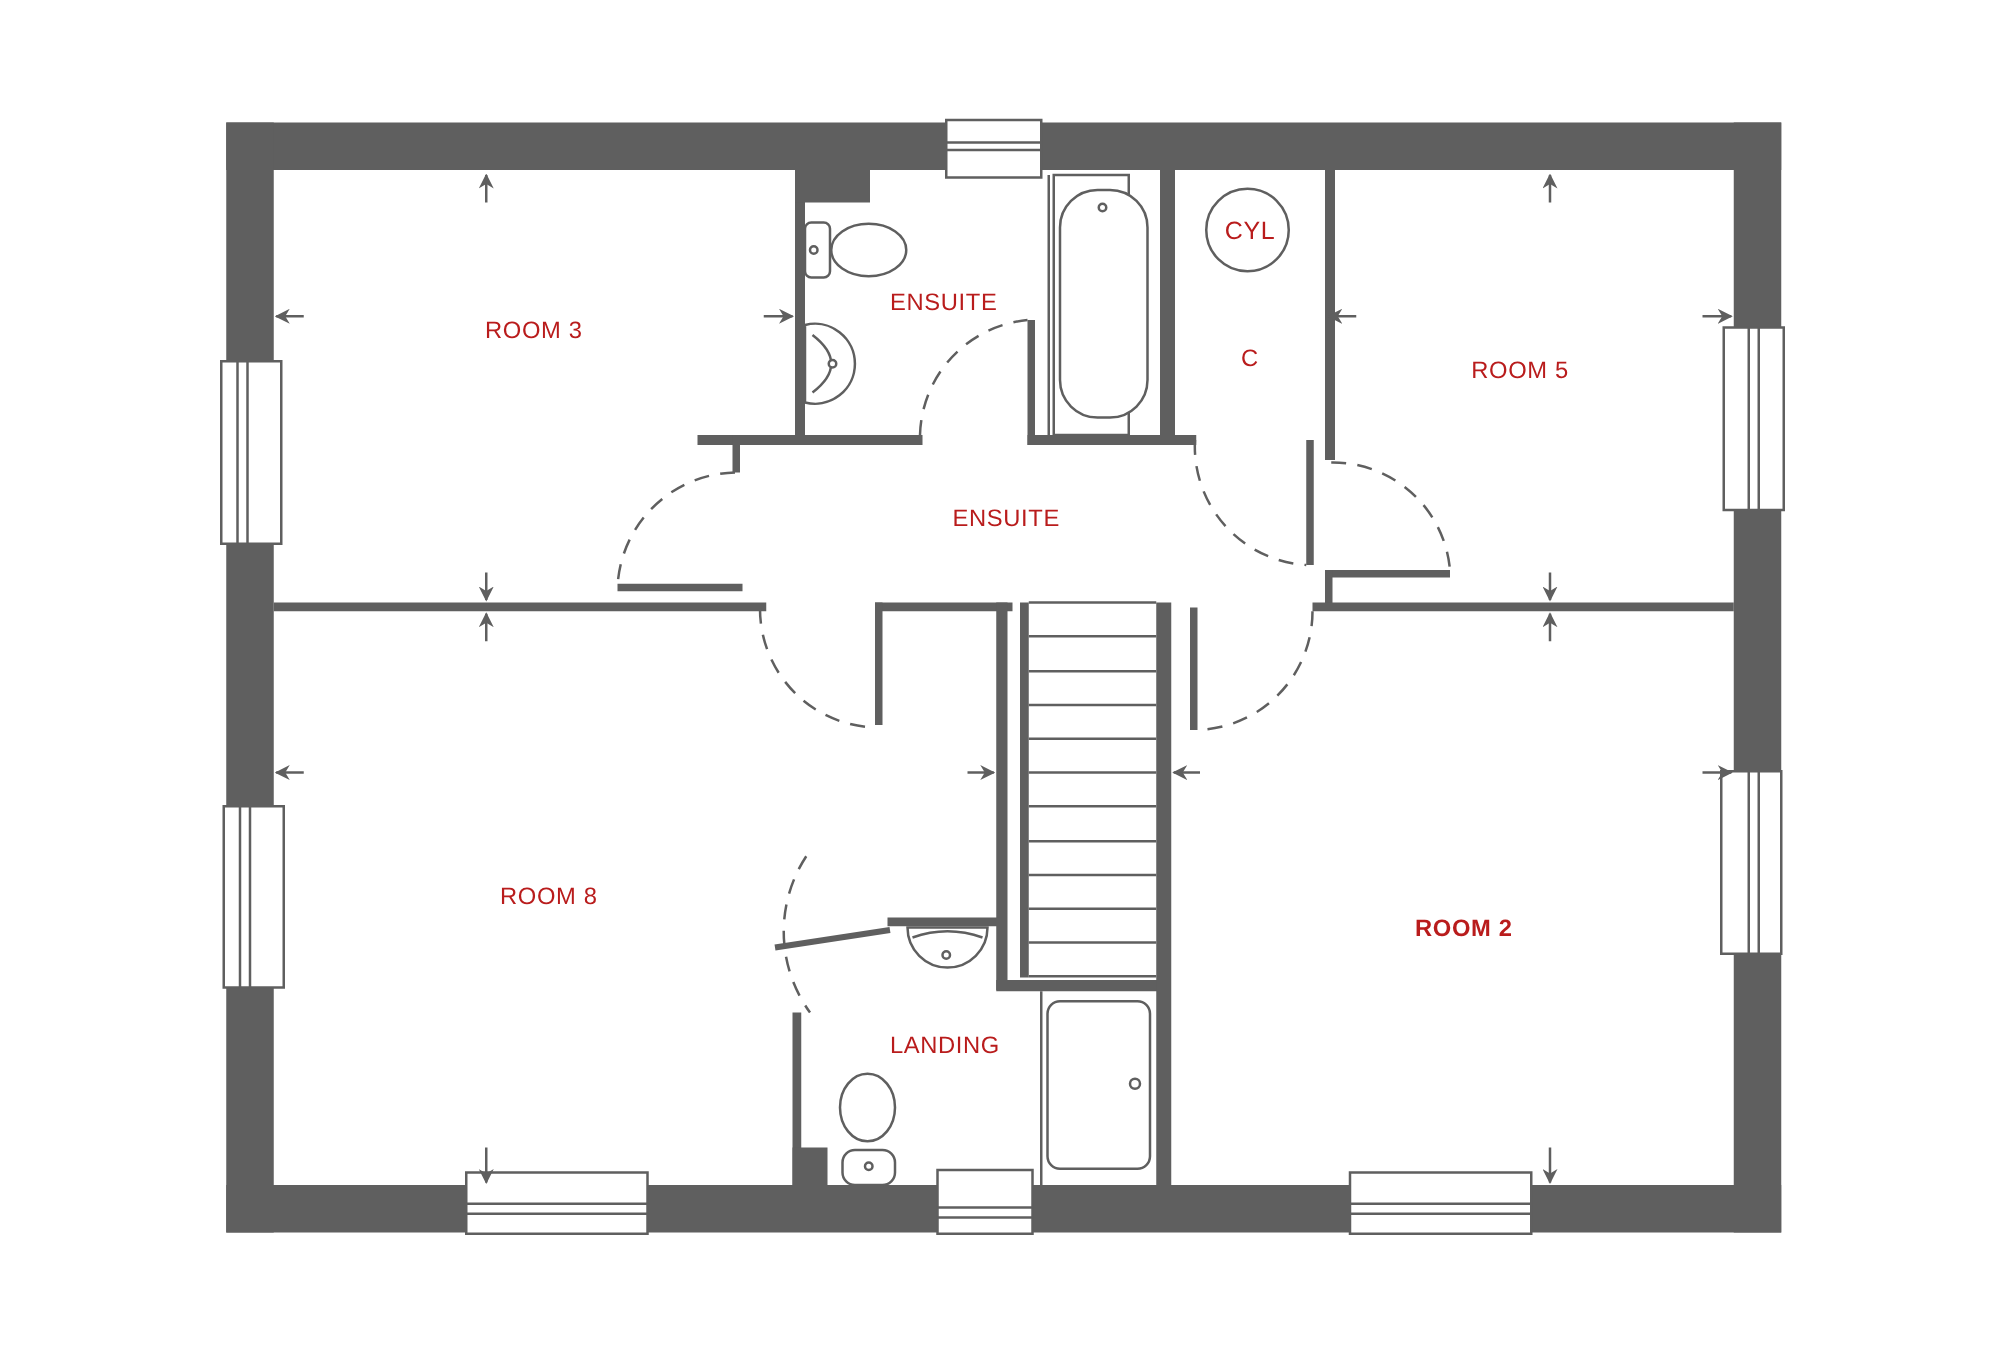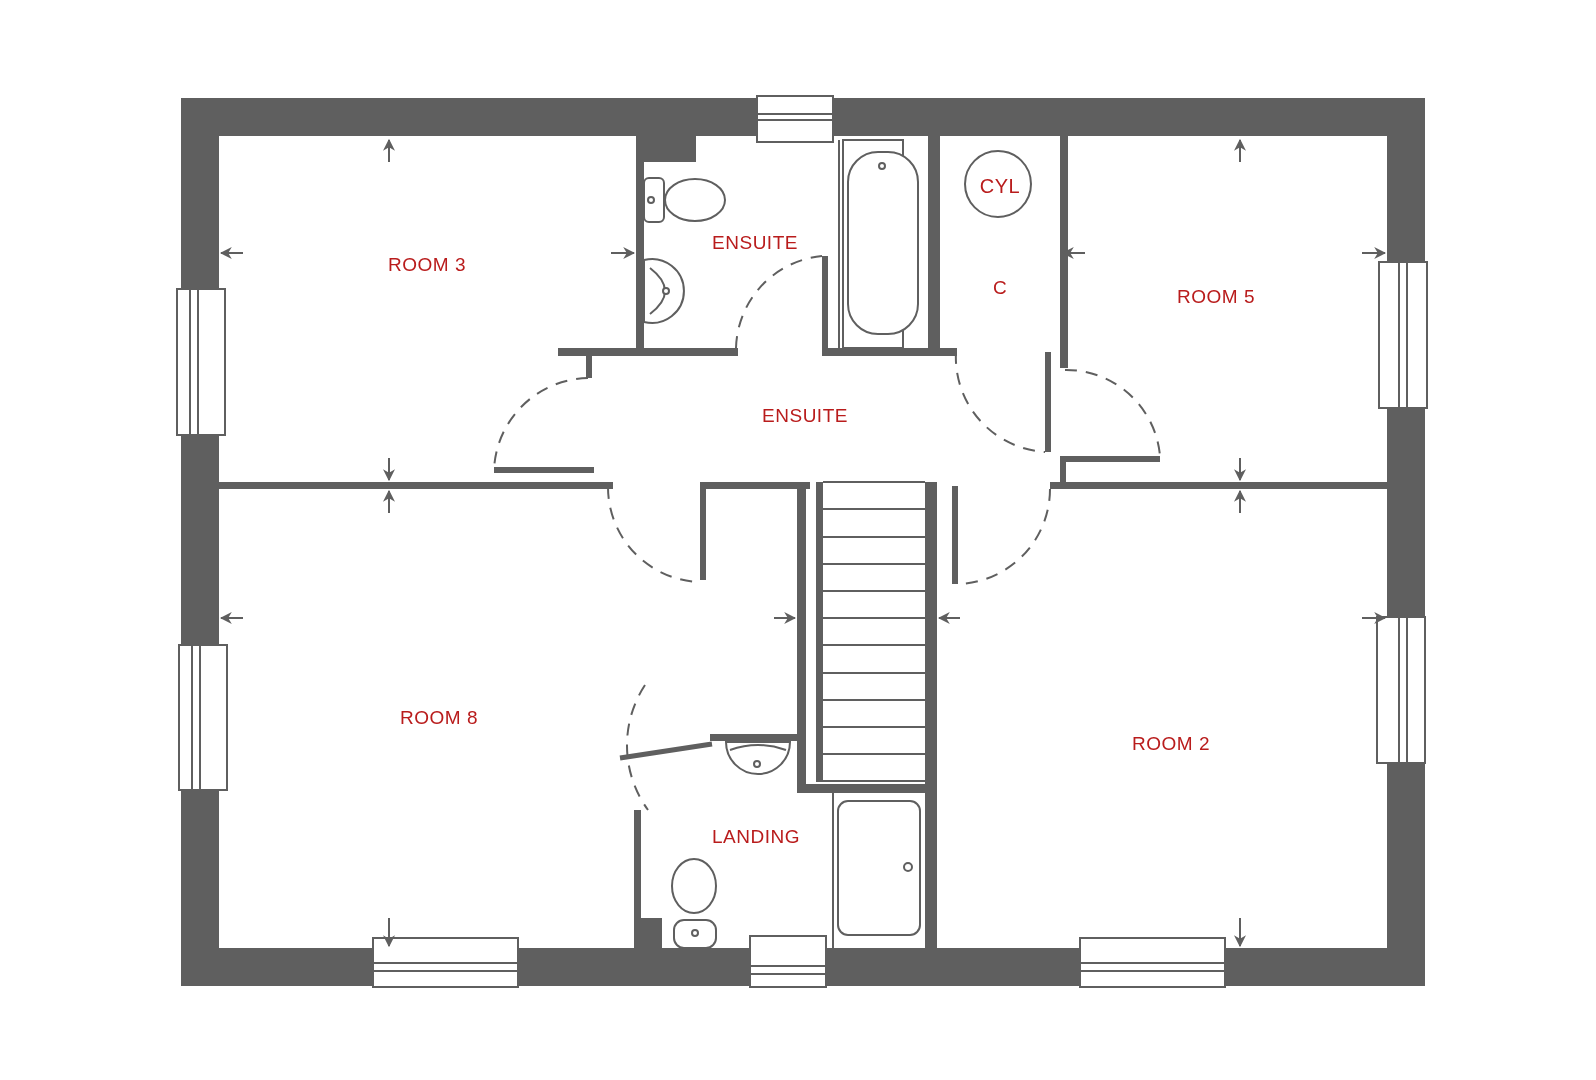--- a/index.html
+++ b/index.html
@@ -185,13 +185,13 @@
 </svg>
 
 <div class="lbl" style="left:427px;top:265px;">ROOM 3</div>
 <div class="lbl" style="left:755px;top:243px;">ENSUITE</div>
 <div class="lbl" style="left:1000px;top:186px;font-size:20px;">CYL</div>
 <div class="lbl" style="left:1000px;top:288px;">C</div>
 <div class="lbl" style="left:1216px;top:297px;">ROOM 5</div>
 <div class="lbl" style="left:805px;top:416px;">ENSUITE</div>
 <div class="lbl" style="left:439px;top:718px;">ROOM 8</div>
 <div class="lbl" style="left:756px;top:837px;">LANDING</div>
-<div class="lbl" style="left:1171px;top:744px;">ROOM 2</div>
+<div class="lbl" style="left:1171px;top:744px;font-weight:bold;">ROOM 2</div>
 
 </body></html>

